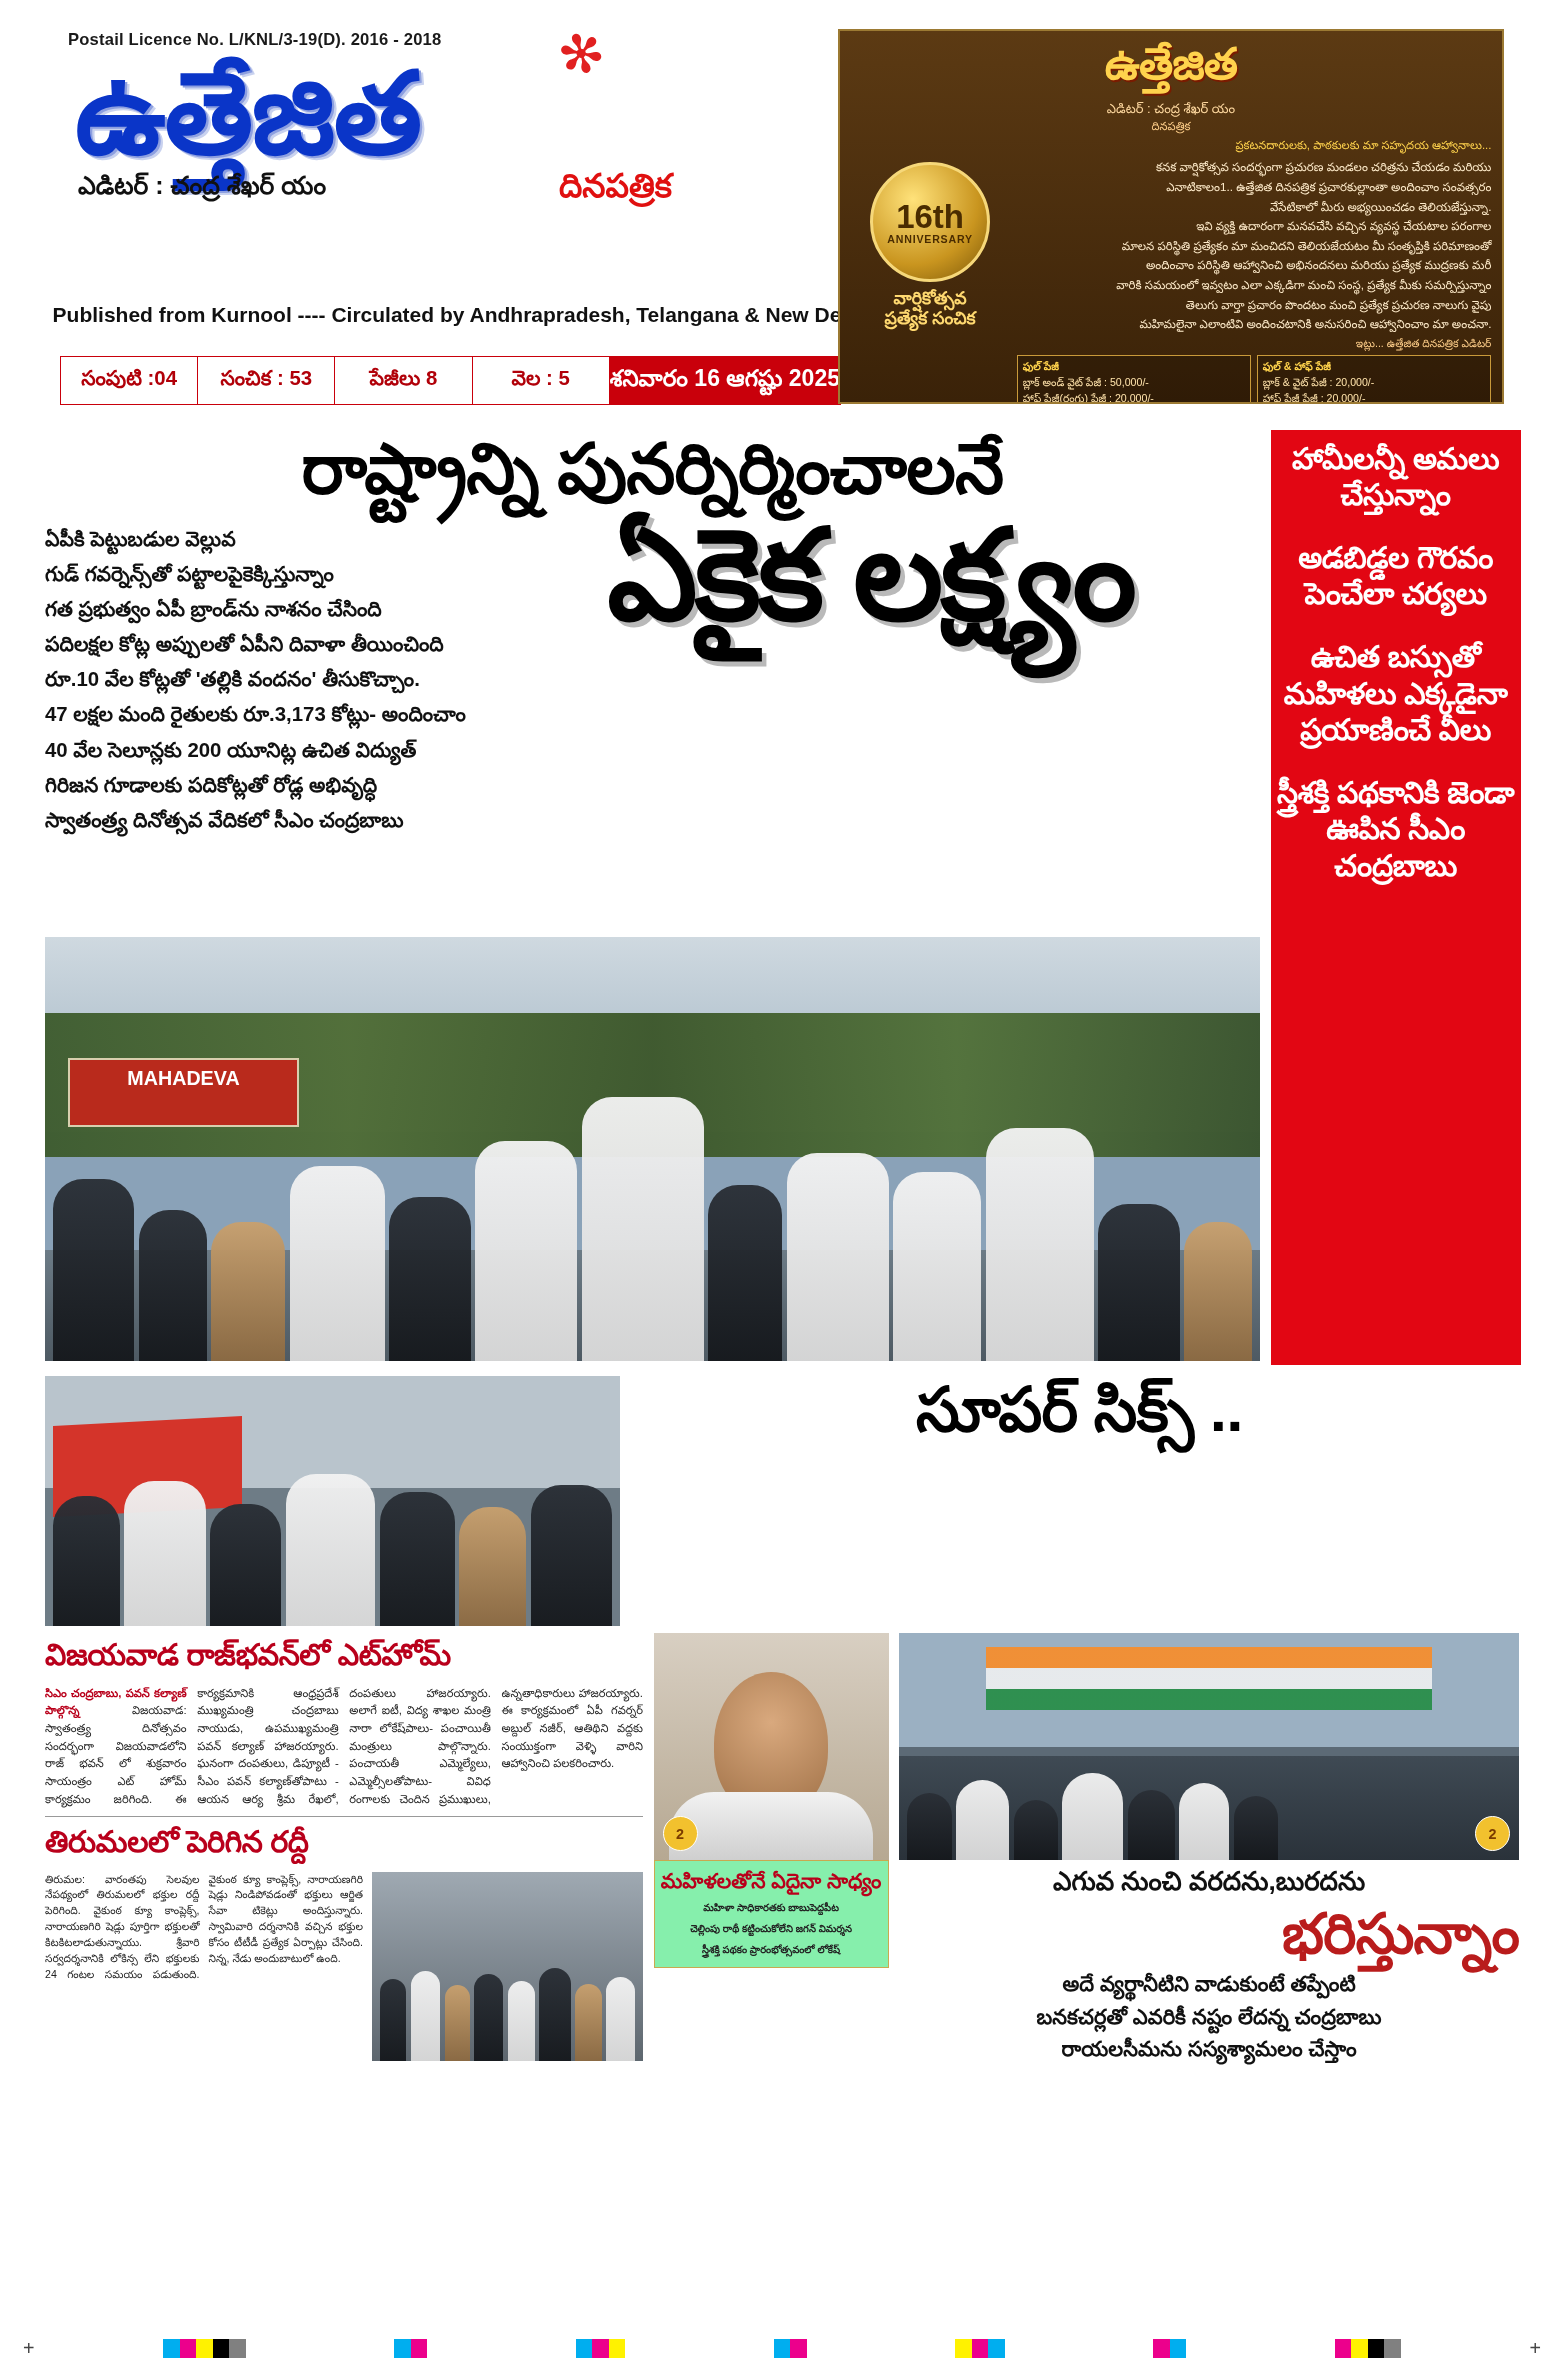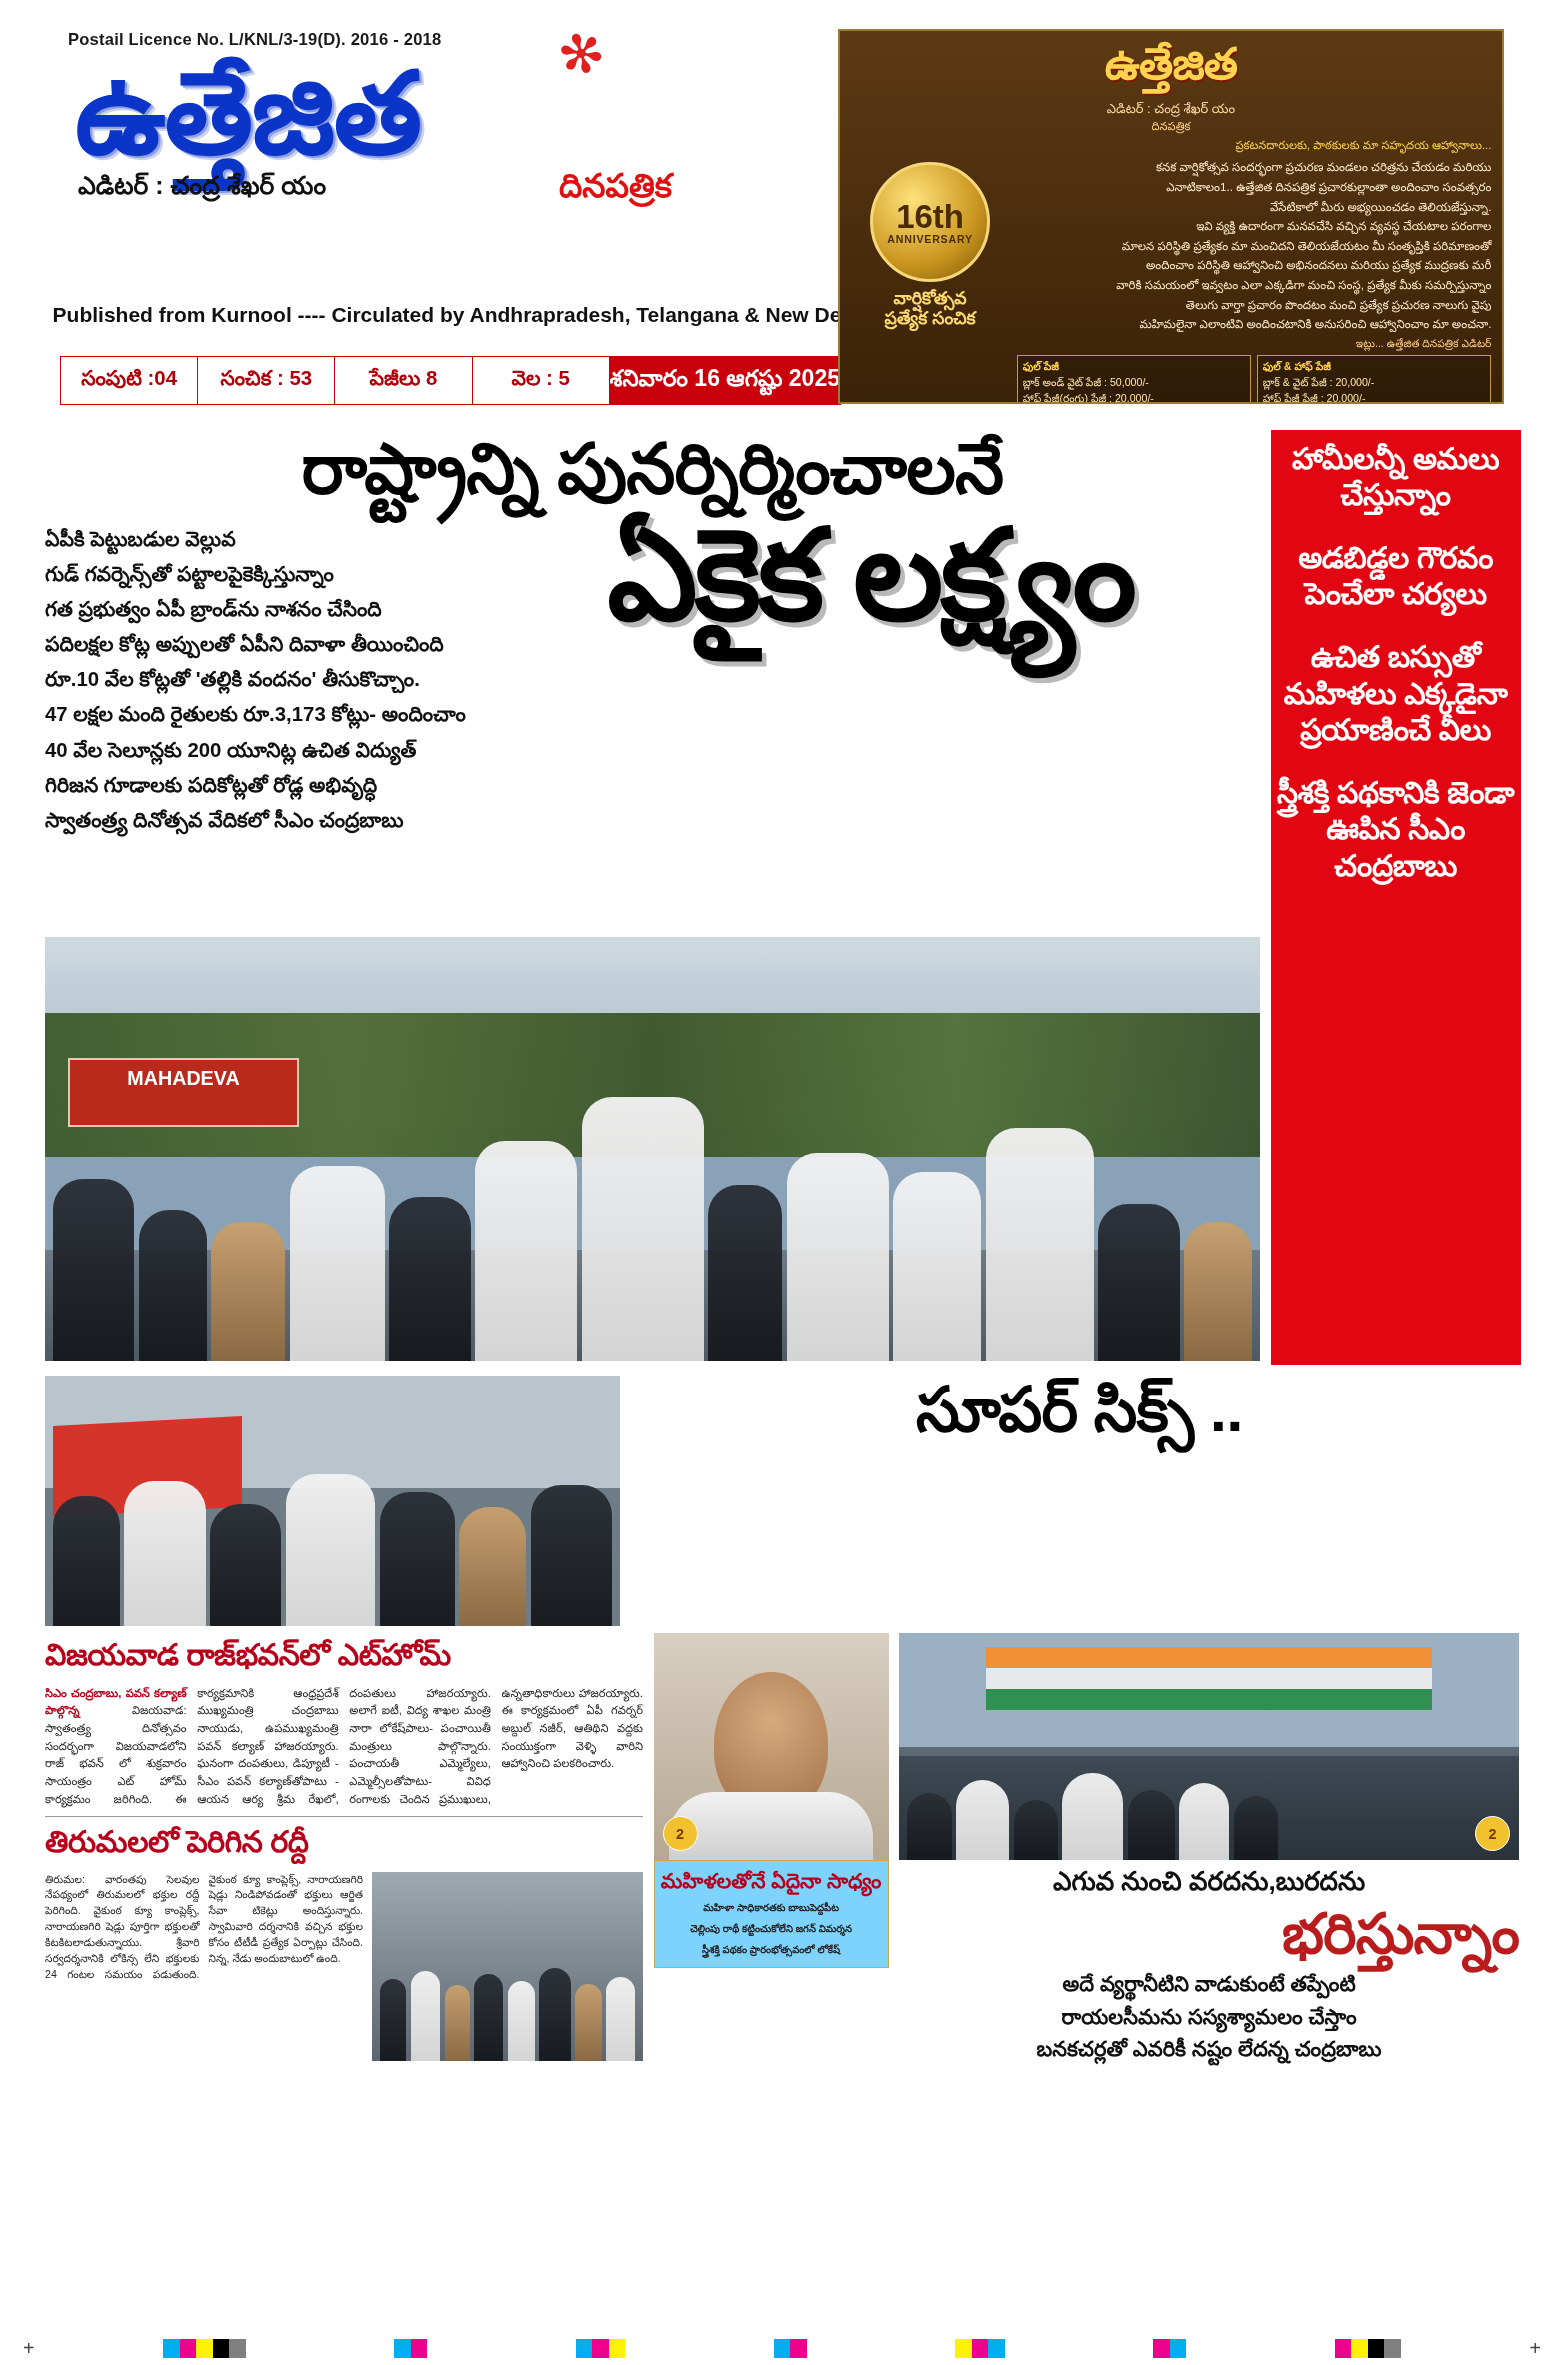--- a/index.html
+++ b/index.html
@@ -416,21 +416,21 @@
     border-radius: 45px 45px 0 0;
   }
   .badge2 {
     position: absolute; left: 9px; bottom: 9px;
     width: 33px; height: 33px; border-radius: 50%;
     background: #f2c12e; color: #7a3b00; font-weight: bold;
     display: flex; align-items: center; justify-content: center; font-size: 14.4px;
     border: 1.5px solid #fff;
   }
   .goldbox {
-    background: #7dd3fc;
+    background: #86efac;
     border: 1.5px solid #c9a94f;
     padding: 7.6px 6px 10.6px;
     text-align: center;
     margin-top: 0;
   }
   .goldbox .gb-h {
     color: #b9001b; font-size: 20.4px; font-weight: bold; line-height: 1.2;
   }
   .goldbox .gb-t {
     font-size: 10px; font-weight: bold; color: #222; margin-top: 7.6px; line-height: 1.35;
@@ -690,22 +690,22 @@
           <div class="person ph-white" style="width:61px;height:52%"></div>
           <div class="person ph-dark" style="width:47px;height:42%"></div>
           <div class="person ph-white" style="width:50px;height:46%"></div>
           <div class="person ph-dark" style="width:44px;height:38%"></div>
         </div>
       </div>
       <div class="c-head-red">ఎగువ నుంచి వరదను,బురదను</div>
       <div class="c-head-big">భరిస్తున్నాం</div>
       <div class="c-lines">
         <div>అదే వ్యర్థానీటిని వాడుకుంటే తప్పేంటి</div>
+        <div>బనకచర్లతో ఎవరికీ నష్టం లేదన్న చంద్రబాబు</div>
         <div>రాయలసీమను సస్యశ్యామలం చేస్తాం</div>
-        <div>బనకచర్లతో ఎవరికీ నష్టం లేదన్న చంద్రబాబు</div>
       </div>
     </div>
   </div>
 
   <div class="colorbar">
     <span class="reg">+</span>
     <div class="grp">
       <div class="sw" style="background:#00aeef"></div>
       <div class="sw" style="background:#ec008c"></div>
       <div class="sw" style="background:#fff200"></div>

